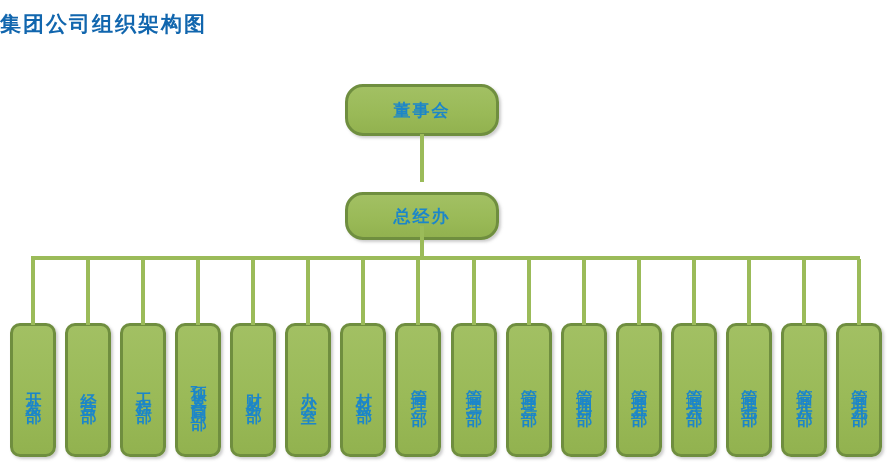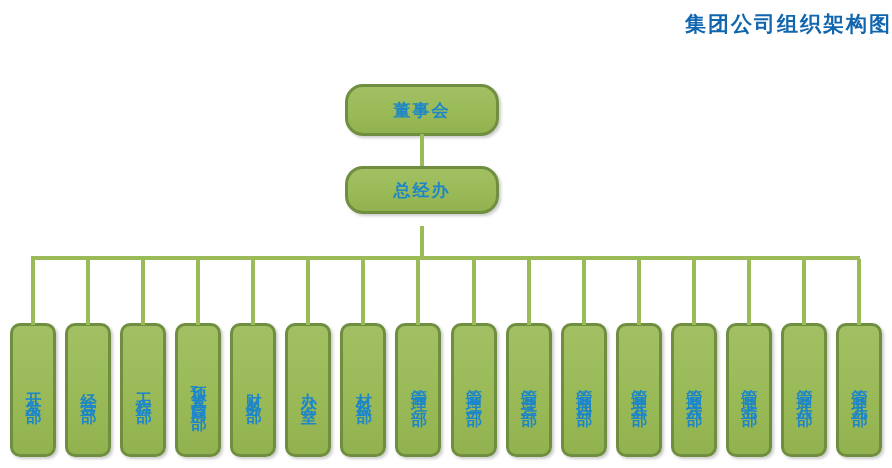--- a/index.html
+++ b/index.html
@@ -9,21 +9,21 @@
     height: 468px;
     background: #ffffff;
     font-family: "Liberation Sans", sans-serif;
     overflow: hidden;
   }
   .title {
     position: absolute;
     top: 10px;
     left: 0;
     width: 100%;
-    text-align: right;
+    text-align: left;
     font-size: 21px;
     font-weight: bold;
     letter-spacing: 2px;
     color: #1166ae;
   }
   .node {
     position: absolute;
     box-sizing: border-box;
     background: linear-gradient(180deg, #a2c063 0%, #9aba58 55%, #92b24f 100%);
     border: 3px solid #6f8e3f;
@@ -36,21 +36,21 @@
     font-weight: bold;
   }
   .top-node {
     left: 345px;
     width: 154px;
     height: 52px;
     font-size: 17px;
     letter-spacing: 2px;
   }
   .node-board { top: 84px; }
-  .node-gm    { top: 166px; height: 48px; }
+  .node-gm    { top: 192px; height: 48px; }
 
   .connector { position: absolute; background: #9bbb59; }
   .vline-board-gm { left: 420px; top: 134px; width: 4px; height: 48px; }
   .vline-gm-bus   { left: 420px; top: 226px; width: 4px; height: 32px; }
   .hline-bus      { left: 31px;  top: 256px; width: 829px; height: 4px; }
 
   .bottom-row {
     position: absolute;
     left: 10px;
     top: 323px;

